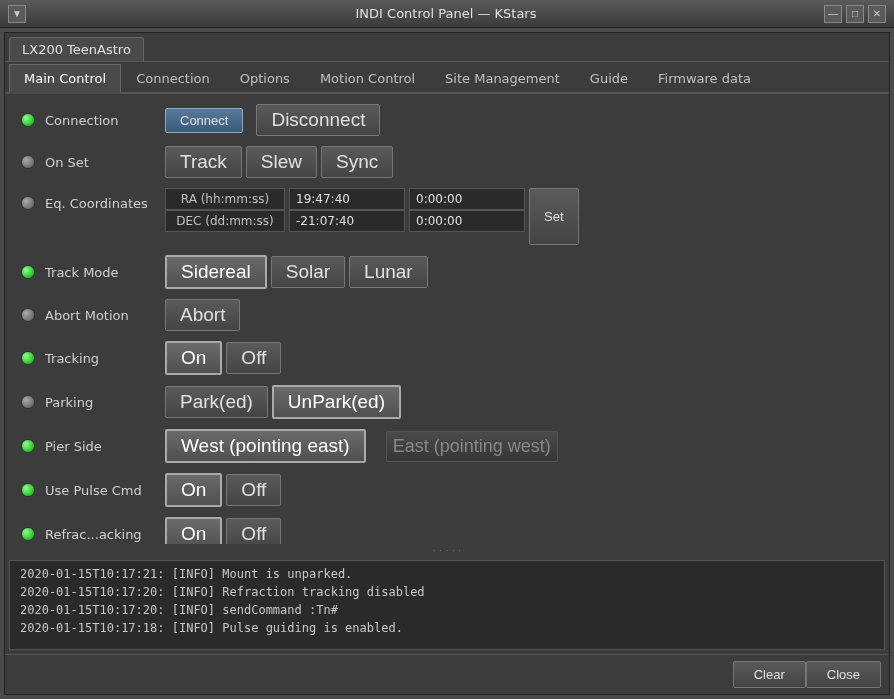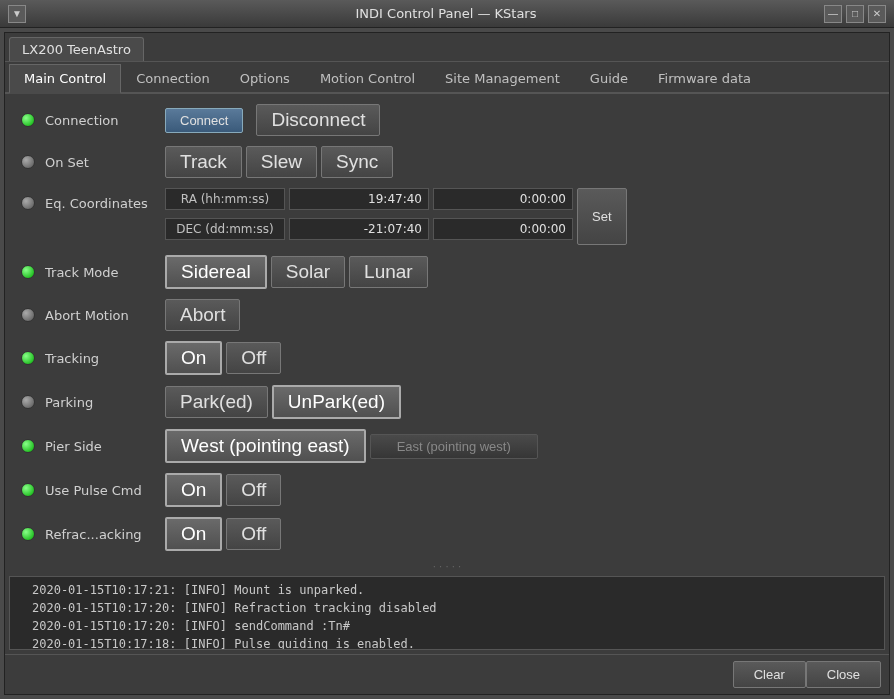--- a/index.html
+++ b/index.html
@@ -131,74 +131,75 @@
       padding: 4px 14px;
       background: linear-gradient(to bottom, #5a7a9a, #3a5a7a);
       border: 1px solid #8ab;
       color: #e0e0e0;
       font-size: 13px;
       cursor: pointer;
       border-radius: 2px;
       margin-right: 13px;
     }
     .btn-disabled {
-      padding: 4px 26px;
+      padding: 4px 6px;
       background: linear-gradient(to bottom, #4a4a4a, #363636);
       border: 1px solid #555;
       color: #888;
-      font-size: 13px;
+      font-size: 18px;
       cursor: default;
       border-radius: 2px;
       margin-right: 4px;
+      margin-left: 16px;
     }
     .coord-group {
       display: flex;
       flex-direction: column;
-      gap: 8px;
+      gap: 0;
     }
     .coord-row {
       display: flex;
       align-items: center;
       gap: 4px;
     }
     .coord-label {
       width: 120px;
       padding: 3px 6px;
       background: #2a2a2a;
       border: 1px solid #555;
       color: #c0c0c0;
       font-size: 12px;
       text-align: center;
     }
     .coord-value {
-      width: 140px;
+      width: 116px;
       padding: 3px 6px;
       background: #2a2a2a;
       border: 1px solid #555;
       color: #e0e0e0;
       font-size: 12px;
-      text-align: right;
+      text-align: left;
     }
     .set-btn {
       padding: 20px 14px;
       background: linear-gradient(to bottom, #5a5a5a, #444);
       border: 1px solid #777;
       color: #e0e0e0;
       font-size: 13px;
       cursor: pointer;
       border-radius: 2px;
       margin-left: 4px;
     }
     .log-area {
       background: #2a2a2a;
       border: 1px solid #555;
       margin: 4px 4px;
-      height: 74px;
+      height: 90px;
       overflow-y: auto;
-      padding: 4px 22px;
+      padding: 4px 10px;
       font-size: 12px;
       color: #c8c8c8;
       font-family: monospace;
       flex-shrink: 0;
     }
     .log-line {
       line-height: 1.5;
     }
     .bottom-bar {
       display: flex;

